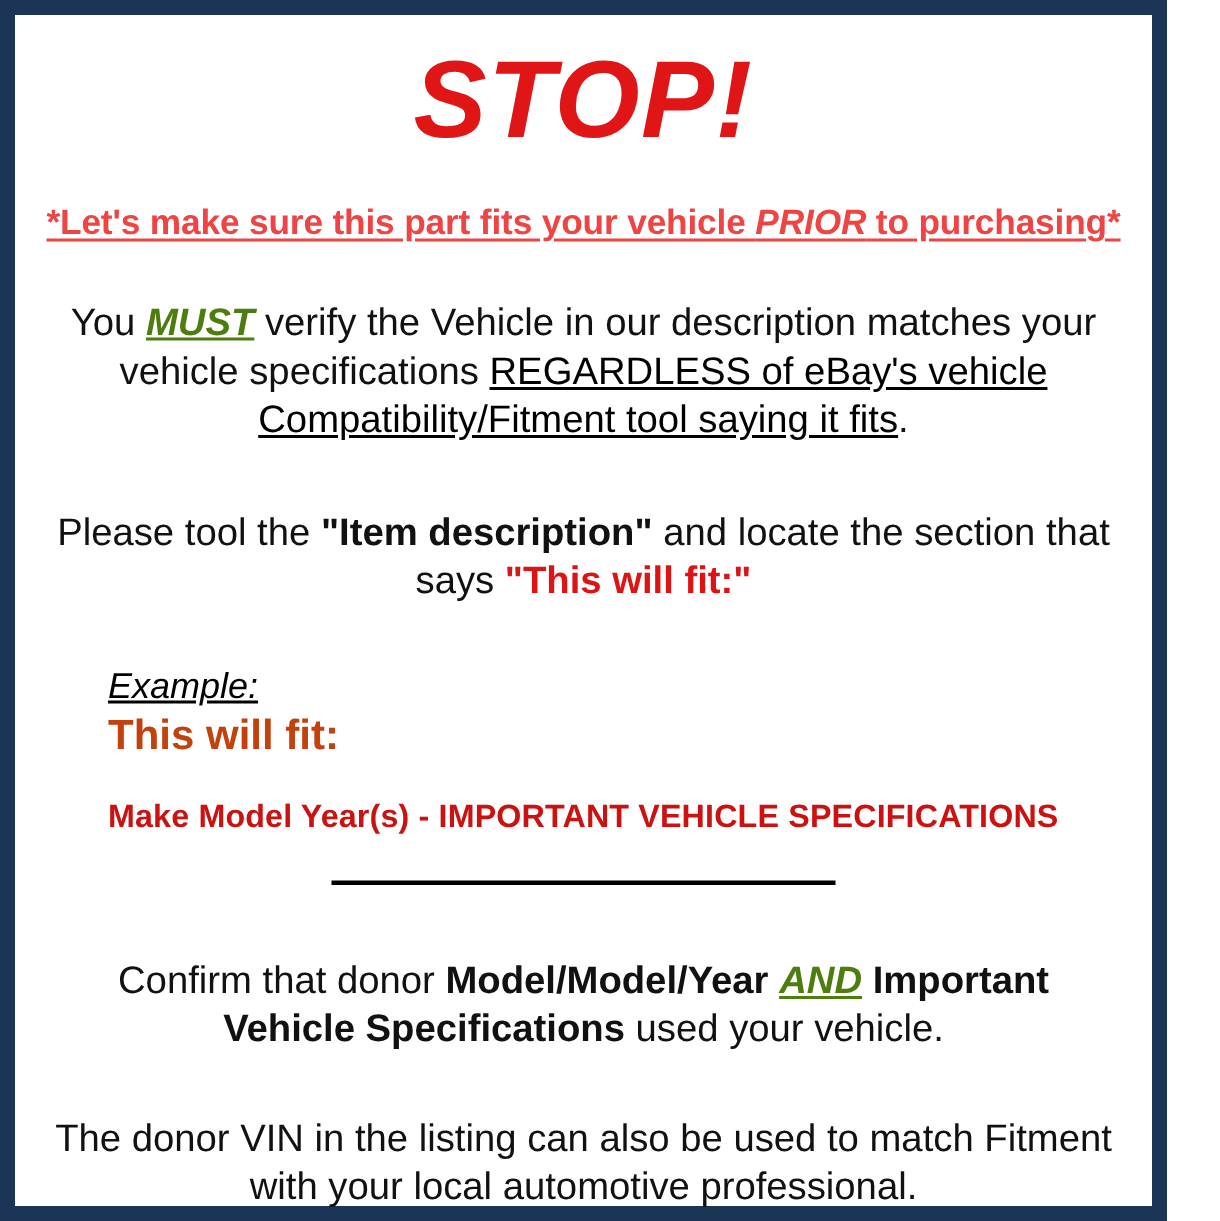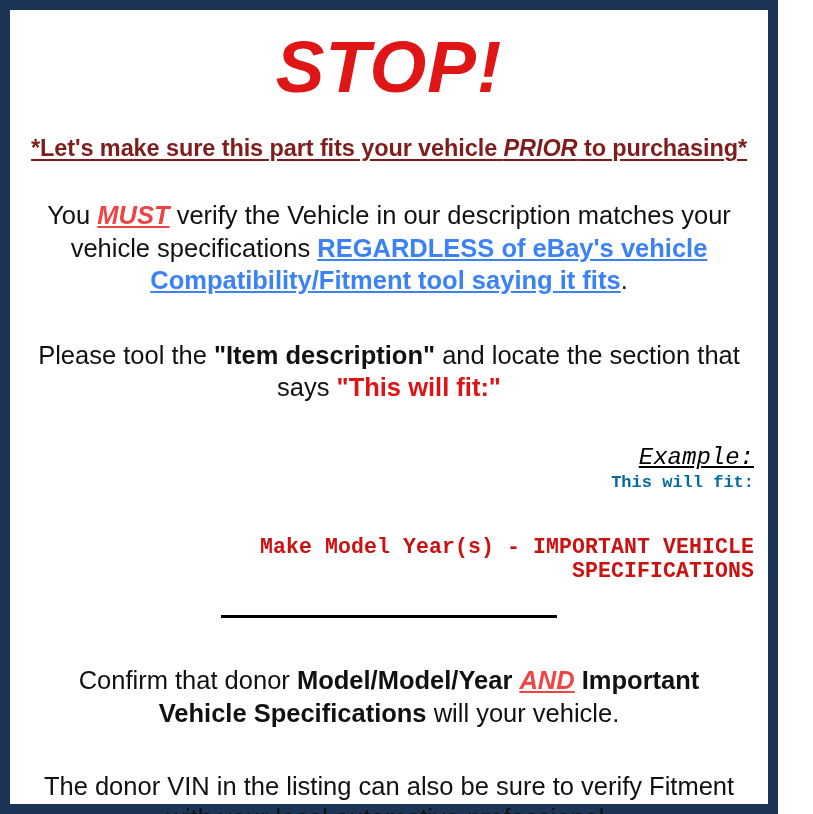--- a/index.html
+++ b/index.html
@@ -32,21 +32,21 @@
     color: #e01515;
     line-height: 1.02;
     letter-spacing: 1px;
     margin: 14px 0 0 0;
     padding: 0;
   }
 
   .subtitle-line {
     font-size: 23.5px;
     font-weight: bold;
-    color: #7f1d1d;
+    color: #ef4444;
     text-decoration: underline;
     text-underline-offset: 3px;
     margin: 31px 0 0 0;
     white-space: nowrap;
     letter-spacing: -0.1px;
   }
   .subtitle-line .ital { font-style: italic; }
 
   .para {
     font-size: 25.5px;
@@ -57,60 +57,58 @@
   }
 
   .para-must { margin-top: 37px; }
   .para-please { margin-top: 43px; }
   .para-confirm { margin-top: 40px; }
   .para-vin { margin-top: 41px; }
 
   .b { font-weight: bold; }
   .red-bold { color: #dd1414; font-weight: bold; }
   .red-bold-u {
-    color: #3b82f6;
-    font-weight: bold;
+    color: #000000;
+    font-weight: normal;
     text-decoration: underline;
     text-underline-offset: 2px;
   }
   .red-bi-u {
-    color: #ef4444;
+    color: #4d7c0f;
     font-weight: bold;
     font-style: italic;
     text-decoration: underline;
     text-underline-offset: 2px;
   }
 
   .example-block {
     margin-top: 42px;
-    text-align: right;
+    text-align: left;
     padding-left: 48px;
-    font-family: Liberation Mono, monospace;
   }
   .example-label {
     font-size: 24px;
     font-style: italic;
     color: #000000;
     text-decoration: underline;
     text-underline-offset: 2px;
     line-height: 1.08;
   }
   .example-fit {
-    font-size: 17px;
+    font-size: 28px;
     font-weight: bold;
-    color: #0369a1;
+    color: #c2410c;
     line-height: 1.2;
     margin-top: 2px;
-    margin-left: 20px;
   }
   .example-spec {
     font-size: 21.5px;
     font-weight: bold;
     color: #cc1111;
-    margin-top: 42px;
+    margin-top: 25px;
     letter-spacing: 0.1px;
   }
 
   .divider-wrap {
     margin-top: 23px;
     text-align: center;
   }
   .divider {
     display: inline-block;
     width: 336px;
@@ -142,18 +140,18 @@
     <div class="example-label">Example:</div>
     <div class="example-fit">This will fit:</div>
     <div class="example-spec">Make Model Year(s) - IMPORTANT VEHICLE SPECIFICATIONS</div>
   </div>
 
   <div class="divider-wrap">
     <span class="divider"></span>
   </div>
 
   <p class="para para-confirm">
-    <span>Confirm that donor </span><span class="b">Model/Model/Year</span><span> </span><span class="red-bi-u">AND</span><span> </span><span class="b">Important Vehicle Specifications</span><span> will your vehicle.</span>
+    <span>Confirm that donor </span><span class="b">Model/Model/Year</span><span> </span><span class="red-bi-u">AND</span><span> </span><span class="b">Important Vehicle Specifications</span><span> used your vehicle.</span>
   </p>
 
-  <p class="para para-vin">The donor VIN in the listing can also be sure to verify Fitment with your local automotive professional.</p>
+  <p class="para para-vin">The donor VIN in the listing can also be used to match Fitment with your local automotive professional.</p>
 
 </div>
 
 </body></html>

